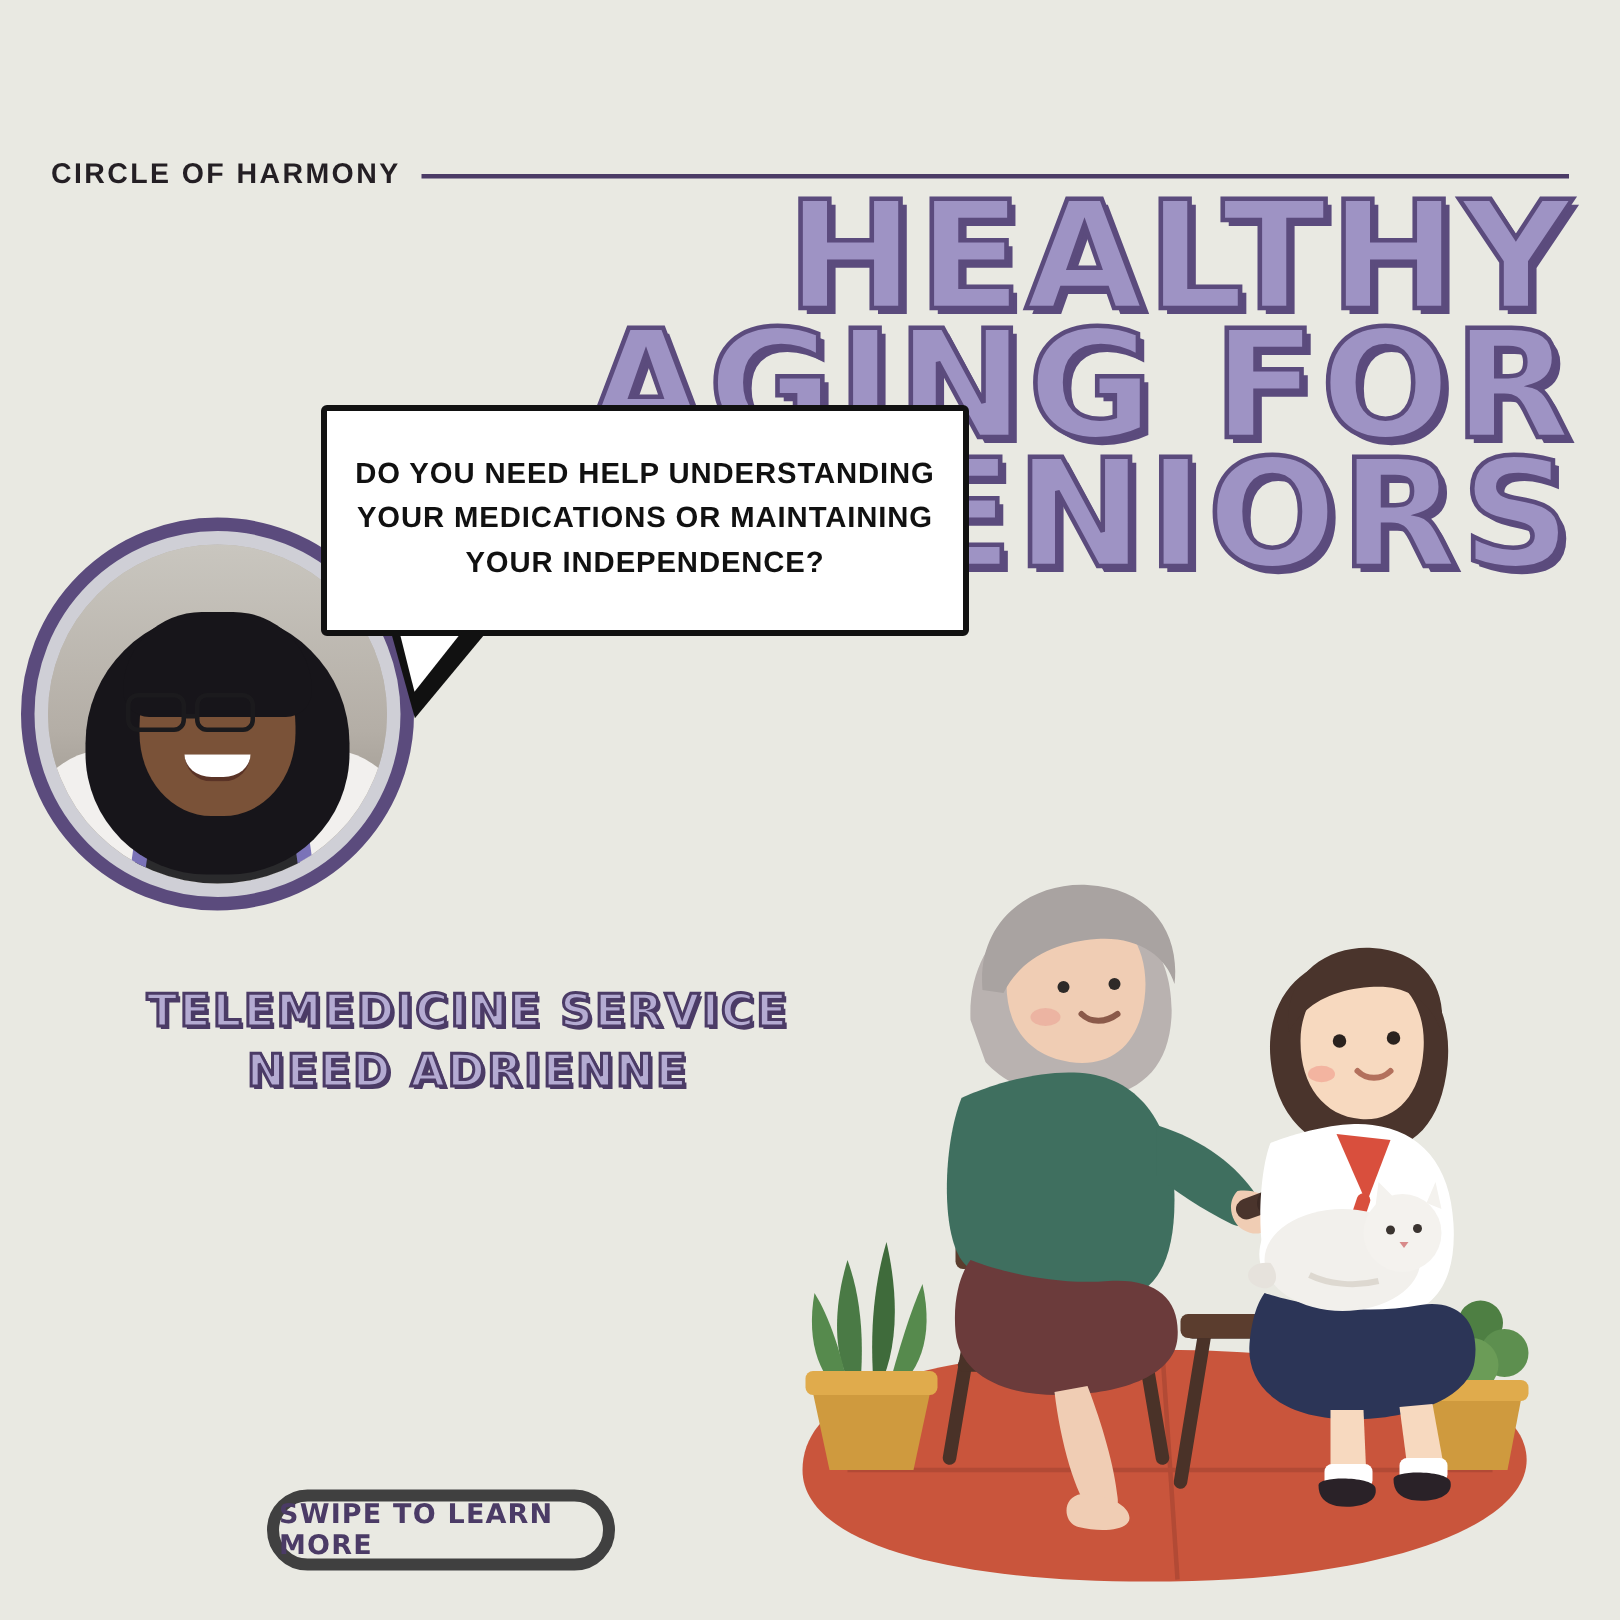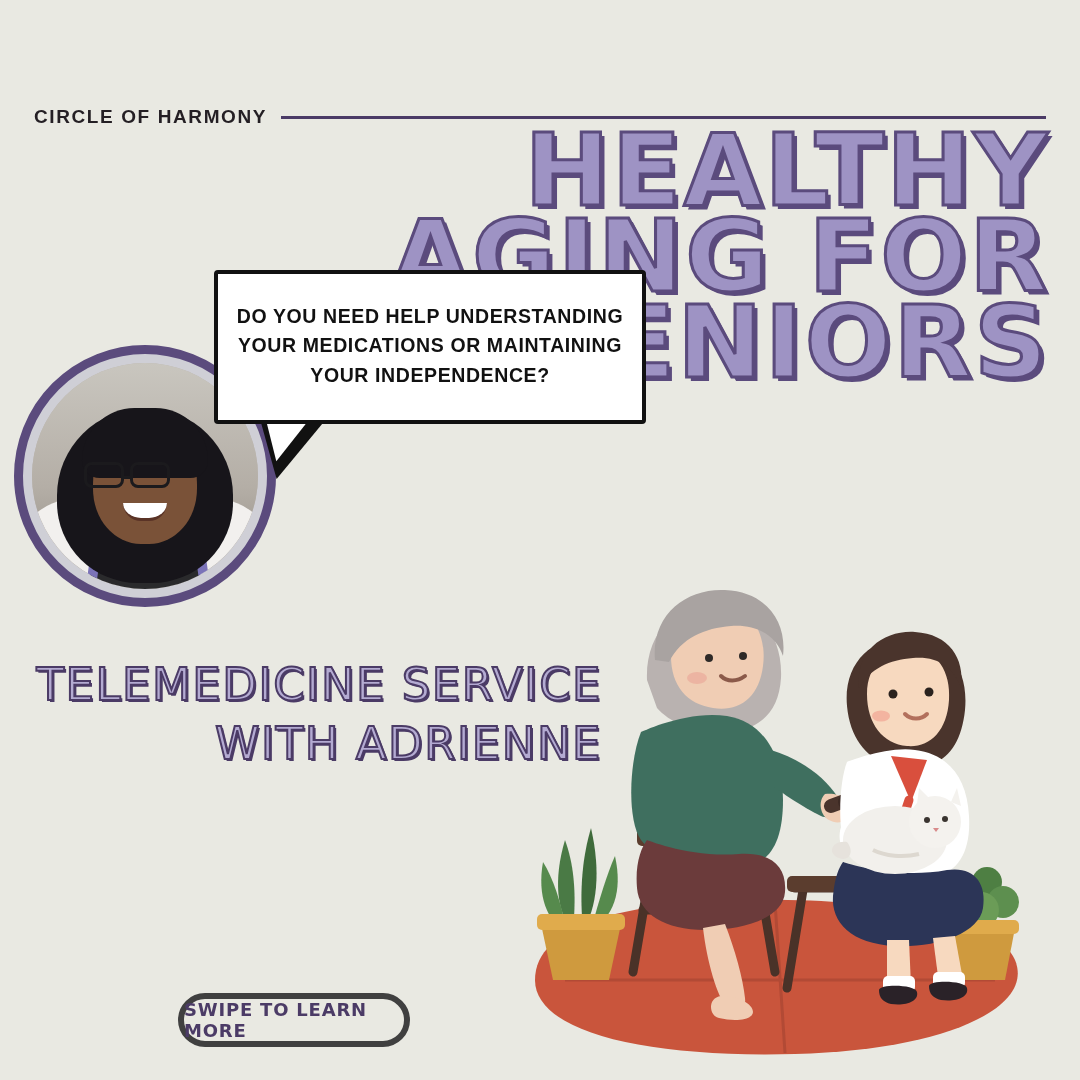--- a/index.html
+++ b/index.html
@@ -157,24 +157,24 @@
     border-top: 52px solid #fff;
     transform: rotate(6deg);
   }
 
   
   .service-title {
     position: absolute;
     left: 22px;
     top: 655px;
     width: 580px;
-    text-align: right;
+    text-align: center;
     font-family: "DejaVu Sans", sans-serif;
-    font-weight: normal;
-    font-size: 45px;
+    font-weight: bold;
+    font-size: 30px;
     line-height: 1.32;
     letter-spacing: 1.5px;
     color: #b4abd2;
     -webkit-text-stroke: 2px #4b3b66;
     text-shadow: 2px 2px 0 #4b3b66;
   }
   .service-title .st2 { display:block; }
 
   .blurb {
     position: absolute;
@@ -190,21 +190,21 @@
     color: #4b3b66;
     text-transform: uppercase;
   }
 
   .cta {
     position: absolute;
     left: 178px;
     top: 993px;
     width: 232px;
     height: 54px;
-    border: 6px solid #404040;
+    border: 8px solid #404040;
     border-radius: 30px;
     display: flex;
     align-items: center;
     justify-content: center;
     background: transparent;
     cursor: pointer;
   }
   .cta span {
     font-family: "DejaVu Sans", sans-serif;
     font-weight: bold;
@@ -259,21 +259,21 @@
   </div>
 
   <div class="bubble-tail"></div>
   <div class="bubble-tail-in"></div>
   <div class="bubble">
     <p>DO YOU NEED HELP UNDERSTANDING YOUR MEDICATIONS OR MAINTAINING YOUR INDEPENDENCE?</p>
   </div>
 
   <div class="service-title">
     <span class="st2">TELEMEDICINE SERVICE</span>
-    <span class="st2">WITH ADRIENNE</span>
+    <span class="st2">NEED ADRIENNE</span>
   </div>
 
 
   <div class="cta">
     <span>SWIPE TO LEARN MORE</span>
   </div>
 
   <div class="illus">
     <svg width="585" height="560" viewBox="0 0 585 560" xmlns="http://www.w3.org/2000/svg">
 

